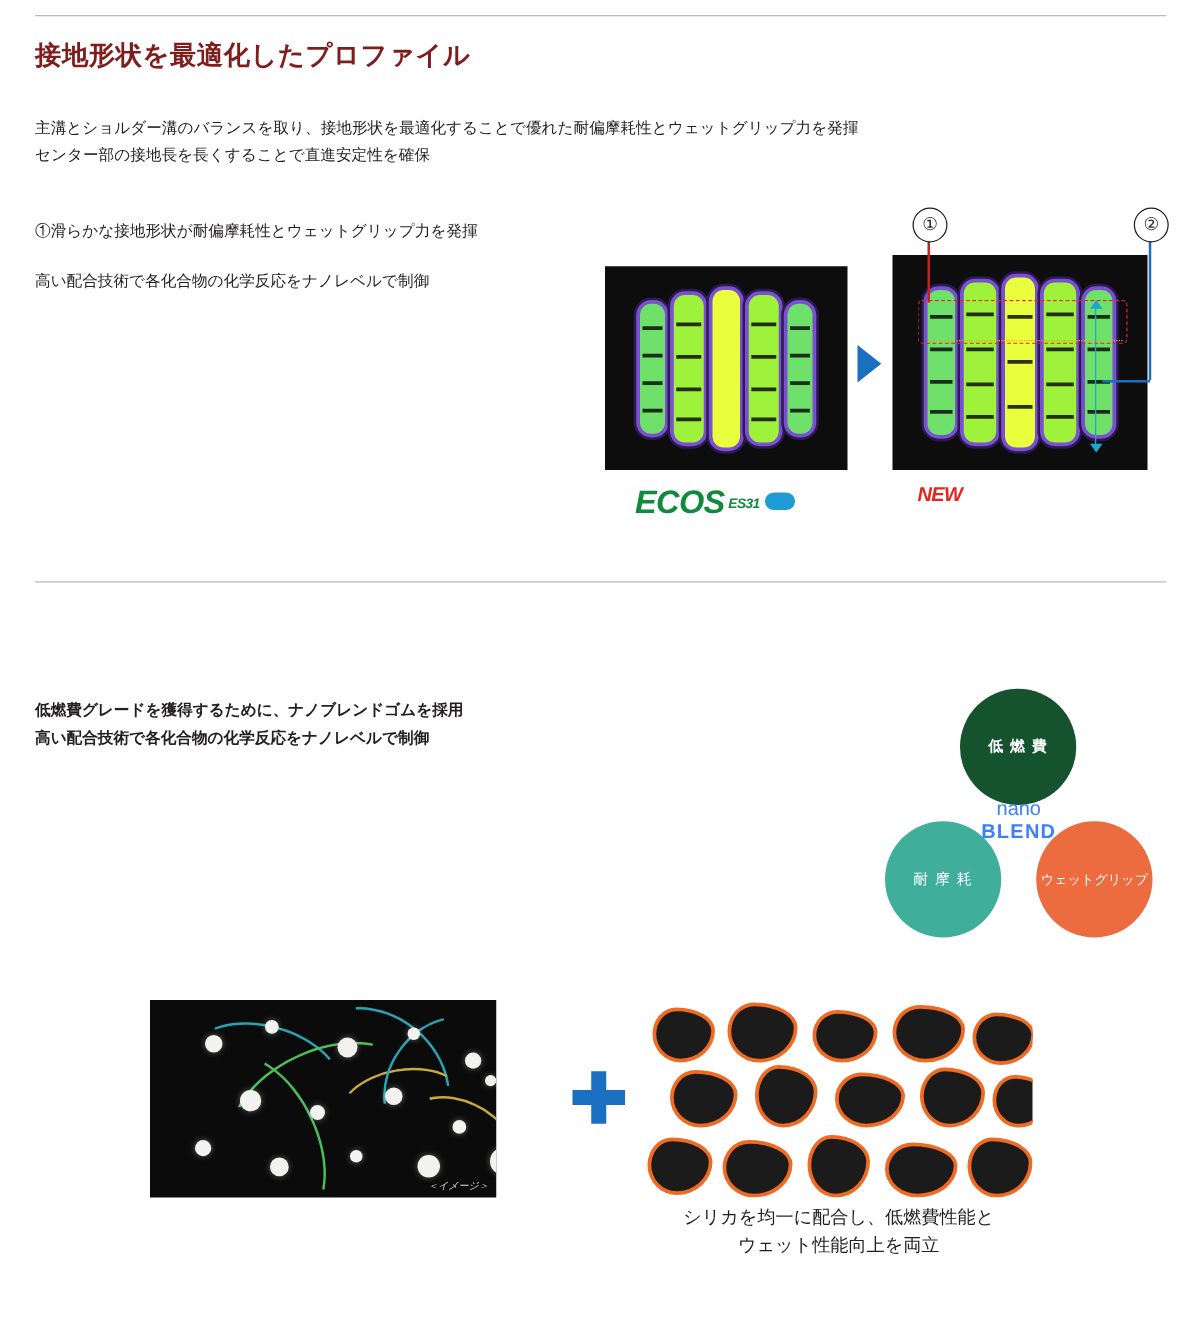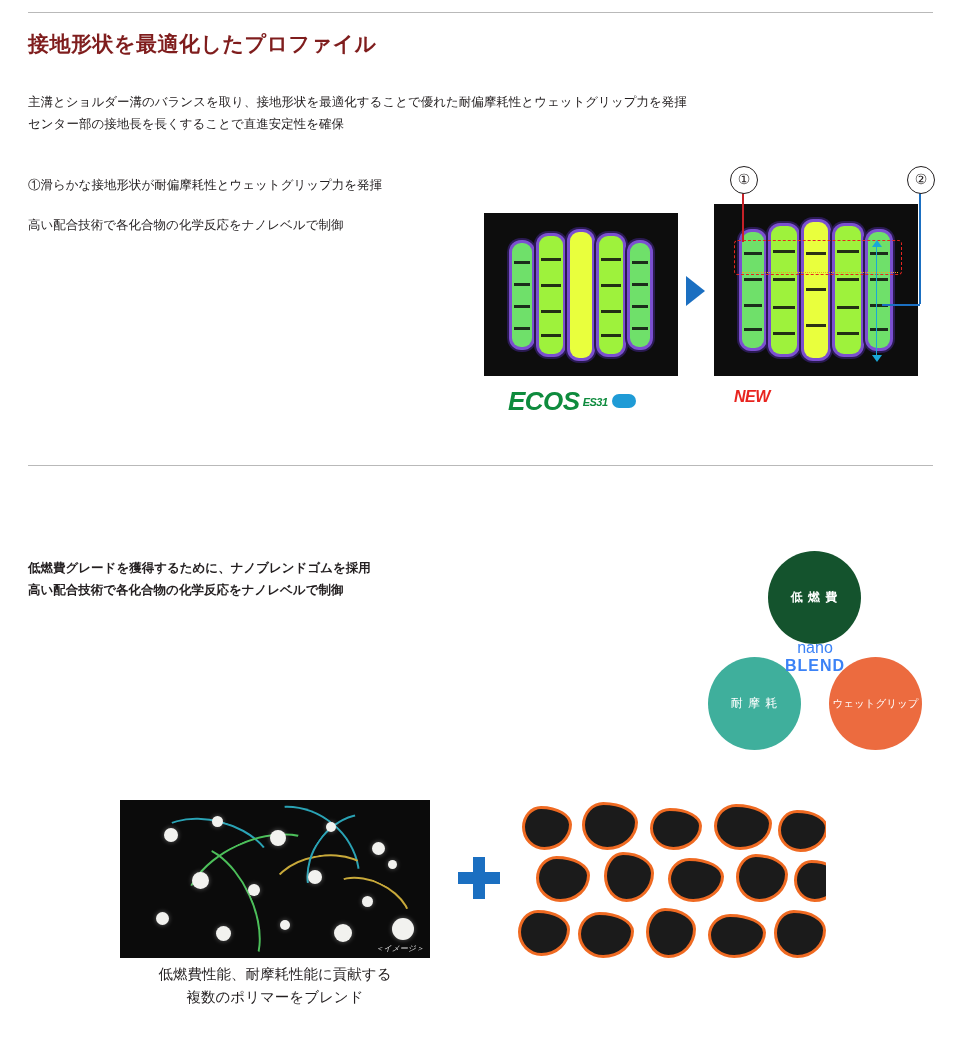--- a/index.html
+++ b/index.html
@@ -206,21 +206,21 @@
     line-height: 1.1;
     color: #3b82f6;
   }
   .nano-center .b1 { display: block; font-size: 16px; }
   .nano-center .b2 { display: block; font-size: 16px; font-weight: bold; letter-spacing: 1px; }
 
   
   .polymer-img {
     position: absolute;
     left: 120px; top: 800px;
-    width: 310px; height: 158px;
+    width: 277px; height: 158px;
     background: #0b0b0b;
     overflow: hidden;
   }
   .polymer-img .dot {
     position: absolute;
     border-radius: 50%;
     background: #f2f2ef;
     box-shadow: 0 0 5px rgba(255,255,255,.35);
   }
   .polymer-img .strand {
@@ -436,17 +436,17 @@
     <div class="blob" style="left:152px; top:58px;  width:50px; height:38px;"></div>
     <div class="blob" style="left:220px; top:54px;  width:46px; height:42px;"></div>
     <div class="blob" style="left:278px; top:60px;  width:40px; height:36px;"></div>
     <div class="blob" style="left:2px;   top:110px; width:46px; height:40px;"></div>
     <div class="blob" style="left:62px;  top:112px; width:50px; height:40px;"></div>
     <div class="blob" style="left:130px; top:108px; width:44px; height:44px;"></div>
     <div class="blob" style="left:192px; top:114px; width:52px; height:38px;"></div>
     <div class="blob" style="left:258px; top:110px; width:46px; height:42px;"></div>
   </div>
 
-  <div class="caption" id="cap-left">低燃費性能、耐摩耗性能に貢献する
-複数のポリマーをブレンド</div>
-
+
+  <div class="caption" id="cap-right">シリカを均一に配合し、低燃費性能と
+ウェット性能向上を両立</div>
 
 </div>
 
 </body></html>

